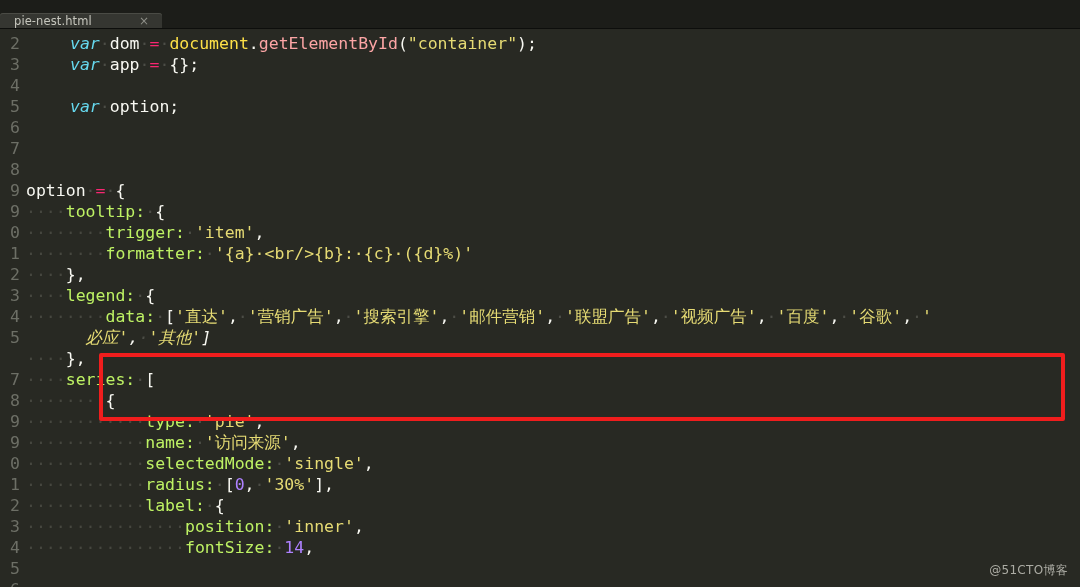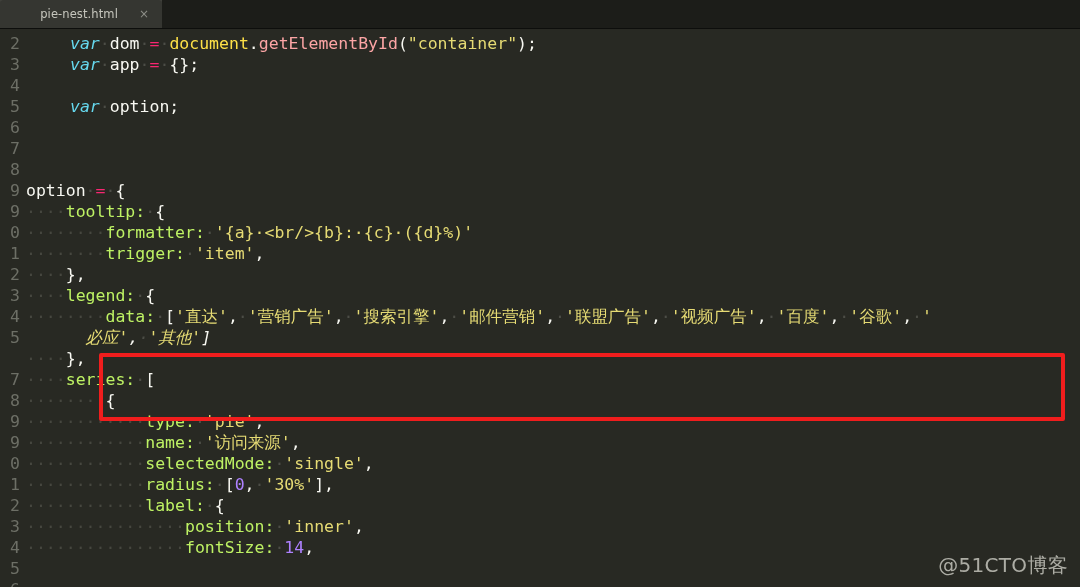--- a/index.html
+++ b/index.html
@@ -29,32 +29,32 @@
     min-height: 29px;
     background: #1c1d19;
     display: flex;
     align-items: flex-end;
     padding: 0;
     position: relative;
     border-bottom: 1px solid #0d0e0c;
   }
   .tab {
     position: relative;
-    height: 29px;
+    height: 15px;
     display: flex;
     align-items: center;
     padding: 0 10px 0 14px;
     background: #353631;
     color: #c6c6bd;
     font-family: "DejaVu Sans", "Liberation Sans", sans-serif;
     font-size: 11.5px;
     border-top-left-radius: 3px;
     border-top-right-radius: 3px;
     min-width: 162px;
-    justify-content: flex-end;
+    justify-content: space-between;
     box-shadow: inset 0 1px 0 #4a4b45;
   }
   .tab .tab-title {
     letter-spacing: 0.1px;
     white-space: nowrap;
   }
   .tab .tab-close {
     color: #8d8e87;
     font-size: 12px;
     margin-left: 18px;
@@ -139,21 +139,21 @@
     z-index: 5;
   }
 
   
   #watermark {
     position: absolute;
     right: 12px;
     bottom: 8px;
     color: #b8b8b0;
     font-family: "DejaVu Sans", "Liberation Sans", sans-serif;
-    font-size: 20px;
+    font-size: 12px;
     letter-spacing: 0.3px;
     z-index: 6;
     opacity: 0.92;
   }
 </style>
 </head>
 <body>
 
 <div id="editor-window">
 
@@ -200,22 +200,22 @@
     <div id="code-lines">
       <div class="cl"><span class="kw">var</span><span class="ws">·</span><span class="plain">dom</span><span class="ws">·</span><span class="op">=</span><span class="ws">·</span><span class="cls">document</span><span class="plain">.</span><span class="fn">getElementById</span><span class="plain">(</span><span class="str">"container"</span><span class="plain">);</span></div>
       <div class="cl"><span class="kw">var</span><span class="ws">·</span><span class="plain">app</span><span class="ws">·</span><span class="op">=</span><span class="ws">·</span><span class="plain">{};</span></div>
       <div class="cl">&nbsp;</div>
       <div class="cl"><span class="kw">var</span><span class="ws">·</span><span class="plain">option;</span></div>
       <div class="cl">&nbsp;</div>
       <div class="cl">&nbsp;</div>
       <div class="cl">&nbsp;</div>
       <div class="cl"><span class="plain">option</span><span class="ws">·</span><span class="op">=</span><span class="ws">·</span><span class="plain">{</span></div>
       <div class="cl"><span class="dot">····</span><span class="prop">tooltip:</span><span class="ws">·</span><span class="plain">{</span></div>
+      <div class="cl"><span class="dot">····</span><span class="dot">····</span><span class="prop">trigger:</span><span class="ws">·</span><span class="str">'item'</span><span class="plain">,</span></div>
       <div class="cl"><span class="dot">····</span><span class="dot">····</span><span class="prop">formatter:</span><span class="ws">·</span><span class="str">'{a}·&lt;br/&gt;{b}:·{c}·({d}%)'</span></div>
-      <div class="cl"><span class="dot">····</span><span class="dot">····</span><span class="prop">trigger:</span><span class="ws">·</span><span class="str">'item'</span><span class="plain">,</span></div>
       <div class="cl"><span class="dot">····</span><span class="plain">},</span></div>
       <div class="cl"><span class="dot">····</span><span class="prop">legend:</span><span class="ws">·</span><span class="plain">{</span></div>
       <div class="cl"><span class="dot">····</span><span class="dot">····</span><span class="prop">data:</span><span class="ws">·</span><span class="plain">[</span><span class="str">'直达'</span><span class="plain">,</span><span class="ws">·</span><span class="str">'营销广告'</span><span class="plain">,</span><span class="ws">·</span><span class="str">'搜索引擎'</span><span class="plain">,</span><span class="ws">·</span><span class="str">'邮件营销'</span><span class="plain">,</span><span class="ws">·</span><span class="str">'联盟广告'</span><span class="plain">,</span><span class="ws">·</span><span class="str">'视频广告'</span><span class="plain">,</span><span class="ws">·</span><span class="str">'百度'</span><span class="plain">,</span><span class="ws">·</span><span class="str">'谷歌'</span><span class="plain">,</span><span class="ws">·</span><span class="str">'</span></div>
       <div class="cl wrapline"><span>      </span><span class="str">必应'</span><span class="plain">,</span><span class="ws">·</span><span class="str">'其他'</span><span class="plain">]</span></div>
       <div class="cl"><span class="dot">····</span><span class="plain">},</span></div>
       <div class="cl"><span class="dot">····</span><span class="prop">series:</span><span class="ws">·</span><span class="plain">[</span></div>
       <div class="cl"><span class="dot">····</span><span class="dot">····</span><span class="plain">{</span></div>
       <div class="cl"><span class="dot">····</span><span class="dot">····</span><span class="dot">····</span><span class="prop">type:</span><span class="ws">·</span><span class="str">'pie'</span><span class="plain">,</span></div>
       <div class="cl"><span class="dot">····</span><span class="dot">····</span><span class="dot">····</span><span class="prop">name:</span><span class="ws">·</span><span class="str">'访问来源'</span><span class="plain">,</span></div>
       <div class="cl"><span class="dot">····</span><span class="dot">····</span><span class="dot">····</span><span class="prop">selectedMode:</span><span class="ws">·</span><span class="str">'single'</span><span class="plain">,</span></div>

